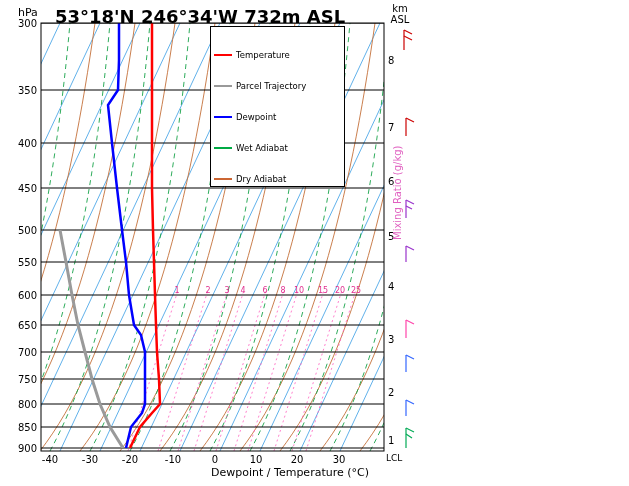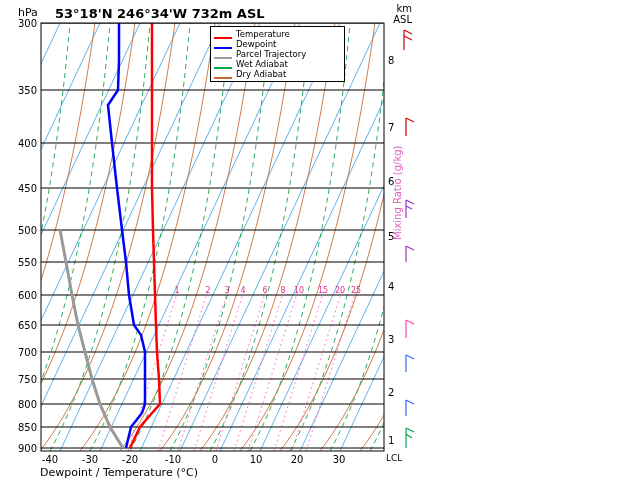--- a/index.html
+++ b/index.html
@@ -1,29 +1,29 @@
 <!DOCTYPE html>
 <html><head>
 <meta charset="utf-8">
 <style>
   html,body{margin:0;padding:0;}
   body{width:629px;height:486px;background:#ffffff;font-family:"DejaVu Sans",sans-serif;position:relative;overflow:hidden;}
   .abs{position:absolute;}
   
   #sounding{left:0;top:0;width:420px;height:486px;}
   #hpa-label{left:18px;top:6px;font-size:11px;}
-  #title{left:55px;top:6px;font-size:13px;font-weight:bold;}
-  #km-label{left:388px;top:3px;font-size:10px;text-align:right;width:24px;line-height:11px;}
+  #title{left:55px;top:6px;font-size:18px;font-weight:bold;}
+  #km-label{left:388px;top:3px;font-size:10px;text-align:center;width:24px;line-height:11px;}
   svg{display:block;}
   .ylab{font-size:10px;text-anchor:end;}
   .xlab{font-size:10px;text-anchor:middle;}
-  #xtitle{left:40px;top:466px;width:345px;text-align:left;font-size:11px;}
+  #xtitle{left:24px;top:466px;width:345px;text-align:right;font-size:11px;}
   
   #legend{left:210px;top:26px;width:135px;background:#ffffff;border:1px solid #000;padding:2px 3px;box-sizing:border-box;font-size:8.5px;line-height:10px;}
-  #legend div{display:flex;align-items:flex-end;height:10px;}
+  #legend div{display:flex;align-items:center;height:10px;margin-top:21px;}
   #legend i{display:inline-block;width:18px;height:0;border-top-width:2px;border-top-style:solid;margin-right:4px;}
   
   #mixlabel{left:392px;top:240px;font-size:10px;color:#e060c0;transform:rotate(-90deg);transform-origin:left top;white-space:nowrap;}
   
   #rightcol{left:424px;top:0;width:205px;height:486px;}
 </style>
 </head>
 <body>
 
 <div class="abs" id="sounding">
@@ -218,28 +218,28 @@
   <div class="abs" id="xtitle">Dewpoint / Temperature (°C)</div>
 
   <div class="abs" id="mixlabel">Mixing Ratio (g/kg)</div>
 
   <div class="abs" id="legend">
     <div>
         <i style="border-top-color:#ff0000"></i>
         <span>Temperature</span>
       </div>
     <div>
+        <i style="border-top-color:#999999"></i>
+        <span>Parcel Trajectory</span>
+      </div>
+    <div>
         <i style="border-top-color:#0000ff"></i>
         <span>Dewpoint</span>
       </div>
     <div>
-        <i style="border-top-color:#999999"></i>
-        <span>Parcel Trajectory</span>
-      </div>
-    <div>
         <i style="border-top-color:#00aa44"></i>
         <span>Wet Adiabat</span>
       </div>
     <div>
         <i style="border-top-color:#cc6633"></i>
         <span>Dry Adiabat</span>
       </div>
   </div>
 </div>
 

